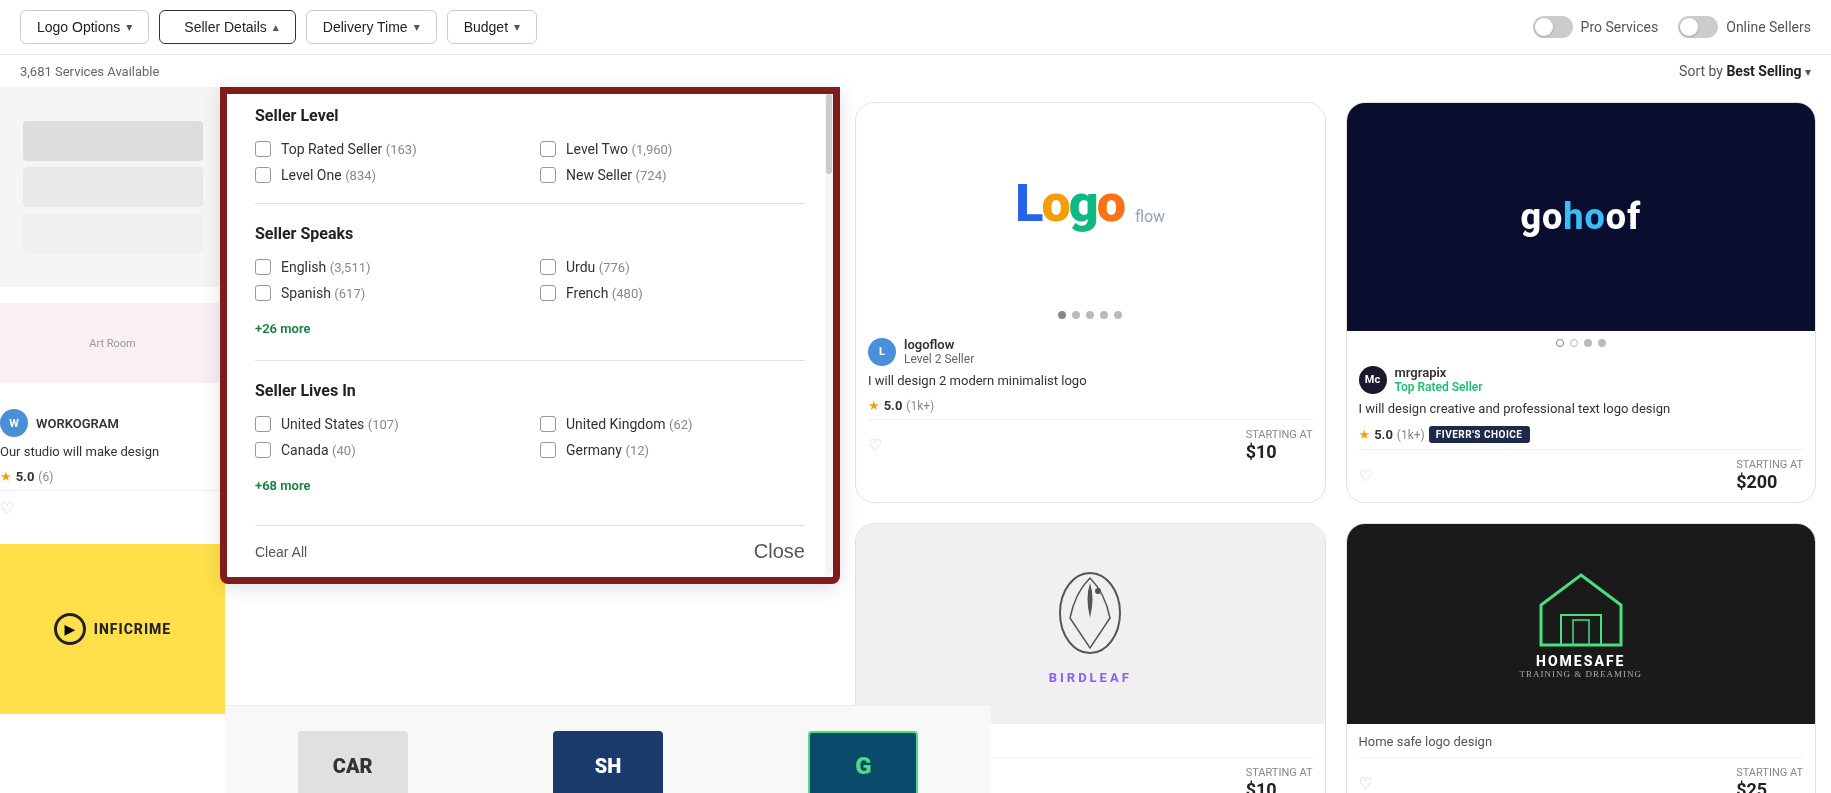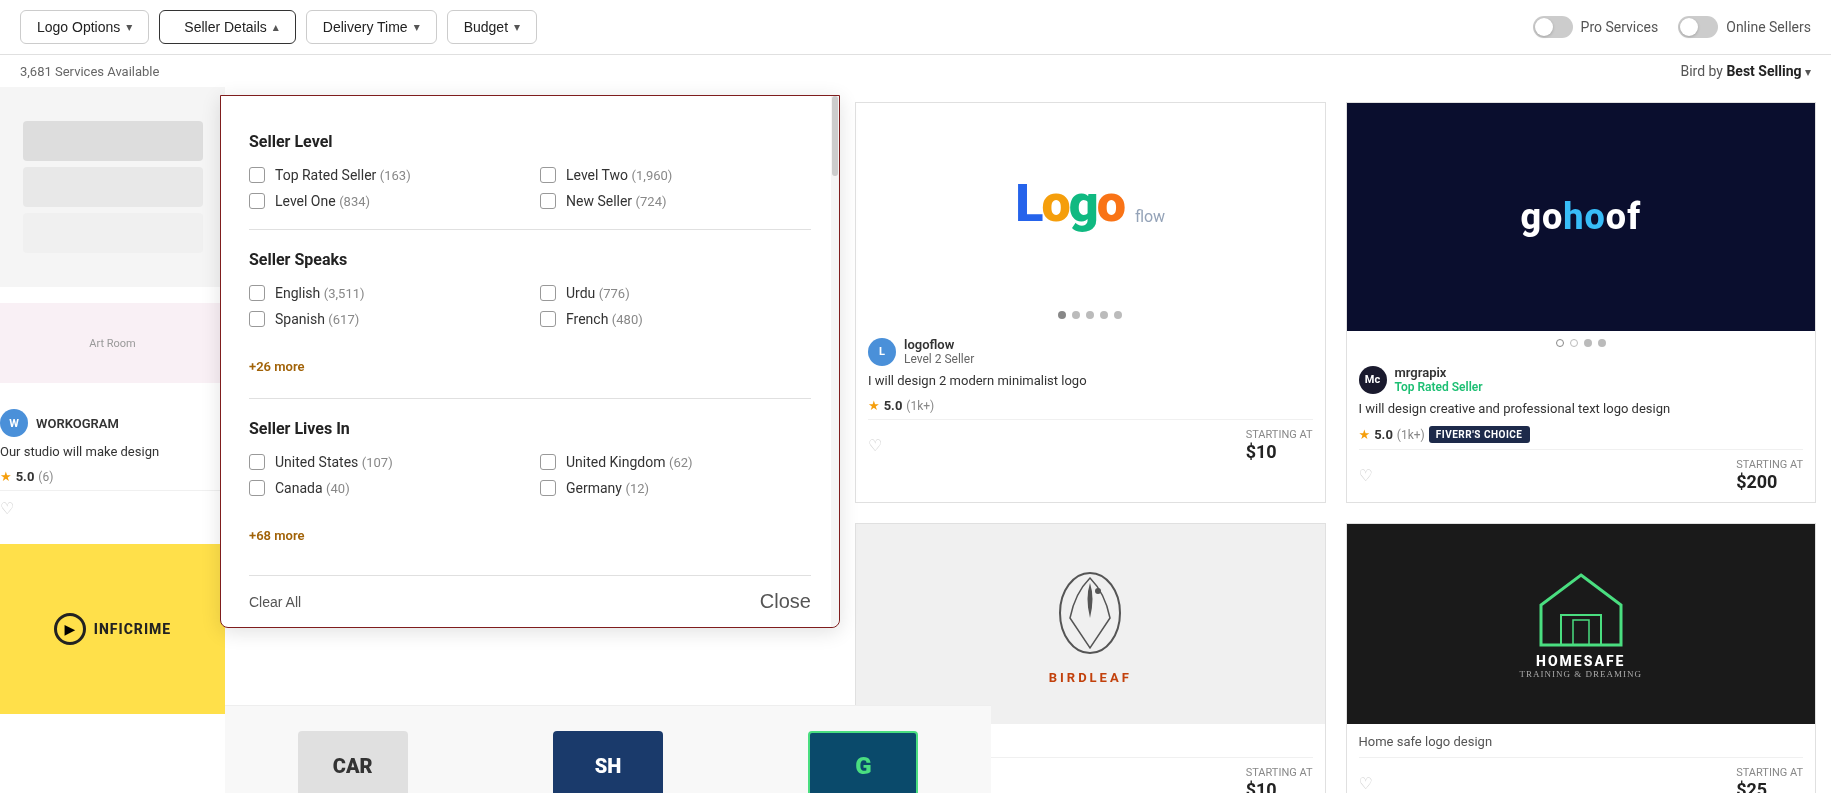--- a/index.html
+++ b/index.html
@@ -44,24 +44,24 @@
     .sort-area strong { color: #222; }
     .sort-chevron { font-size: 12px; }
 
     
     .content-area {
       display: flex; position: relative; height: calc(793px - 55px);
     }
 
     
     .dropdown-panel {
-      position: absolute; left: 220px; top: 8px; width: 620px; background: #fff;
-      border: 1px solid #7f1d1d; border-radius: 0 0 8px 8px;
+      position: absolute; left: 220px; top: 0; width: 620px; background: #fff;
+      border: 7px solid #7f1d1d; border-radius: 0 0 8px 8px;
       box-shadow: 0 4px 20px rgba(0,0,0,0.12); z-index: 200;
-      padding: 36px 28px 0 28px;
+      padding: 12px 28px 0 28px;
       max-height: 640px; overflow: hidden;
     }
     .dropdown-scroll {
       overflow-y: auto; max-height: 560px;
       scrollbar-width: thin;
     }
     .section-title {
       font-size: 16px; font-weight: 700; color: #222; margin-bottom: 16px;
     }
     .section-divider {
@@ -74,22 +74,22 @@
     .filter-item {
       display: flex; align-items: center; gap: 10px; cursor: pointer;
     }
     .checkbox {
       width: 16px; height: 16px; border: 1.5px solid #999; border-radius: 3px;
       flex-shrink: 0; background: #fff;
     }
     .filter-label { font-size: 14px; color: #333; }
     .filter-count { color: #888; font-size: 13px; }
     .more-link {
-      color: #a16207; font-size: 13px; font-weight: 600; cursor: pointer;
-      display: inline-block; margin-top: 24px; margin-bottom: 4px;
+      color: #15803d; font-size: 13px; font-weight: 600; cursor: pointer;
+      display: inline-block; margin-top: 12px; margin-bottom: 4px;
     }
     .panel-footer {
       display: flex; justify-content: space-between; align-items: center;
       padding: 14px 0; border-top: 1px solid #e0e0e0; margin-top: 8px;
       position: sticky; bottom: 0; background: #fff;
     }
     .clear-btn {
       font-size: 14px; color: #555; cursor: pointer; background: none; border: none;
     }
     .close-btn {
@@ -97,21 +97,21 @@
     }
 
     
     .cards-area {
       position: absolute; left: 840px; top: 0; right: 0;
       display: grid; grid-template-columns: 1fr 1fr; gap: 20px;
       padding: 15px;
       overflow: hidden;
     }
     .card {
-      border: 1px solid #e0e0e0; border-radius: 0; overflow: hidden;
+      border: 1px solid #e0e0e0; border-radius: 19px; overflow: hidden;
       background: #fff;
     }
 
     .logo-flow-visual {
       width: 100%; height: 200px; display: flex; align-items: center;
       justify-content: center; background: #fff;
     }
     .logo-text-logo {
       font-size: 52px; font-weight: 900; letter-spacing: -2px;
     }
@@ -224,21 +224,21 @@
         <div class="toggle-knob"></div>
       </div>
       <span>Online Sellers</span>
     </div>
   </div>
 </div>
 
 <div class="sub-header">
   <span class="services-count">3,681 Services Available</span>
   <div class="sort-area">
-    <span>Bird by</span>
+    <span>Sort by</span>
     <strong>Best Selling</strong>
     <span class="sort-chevron">▾</span>
   </div>
 </div>
 
 <div class="content-area">
 
   <div class="left-partial">
     <div class="partial-card">
       <div class="partial-placeholder">
@@ -483,21 +483,21 @@
 
     <div class="card" style="margin-top: 0;">
       <div class="birdleaf-visual">
         <div style="text-align:center;">
           <svg width="80" height="100" viewBox="0 0 80 100">
             <ellipse cx="40" cy="50" rx="30" ry="40" fill="none" stroke="#555" stroke-width="2"></ellipse>
             <path d="M40 15 Q55 30 60 55 Q50 70 40 85 Q30 70 20 55 Q25 30 40 15Z" fill="none" stroke="#555" stroke-width="1.5"></path>
             <path d="M40 20 Q45 35 40 55 Q35 35 40 20Z" fill="#555"></path>
             <circle cx="48" cy="28" r="3" fill="#555"></circle>
           </svg>
-          <div style="font-size:13px; font-weight:700; letter-spacing:3px; color:#c2410c; margin-top:4px;">BIRDLEAF</div>
+          <div style="font-size:13px; font-weight:700; letter-spacing:3px; color:#8b5cf6; margin-top:4px;">BIRDLEAF</div>
         </div>
       </div>
       <div class="card-body">
         <div style="font-size:13px; color:#555; margin-bottom:8px;">Bird leaf logo design</div>
         <div class="price-row">
           <span class="heart-icon">♡</span>
           <div>
             <div class="starting-at">STARTING AT</div>
             <div class="price">$10</div>
           </div>

